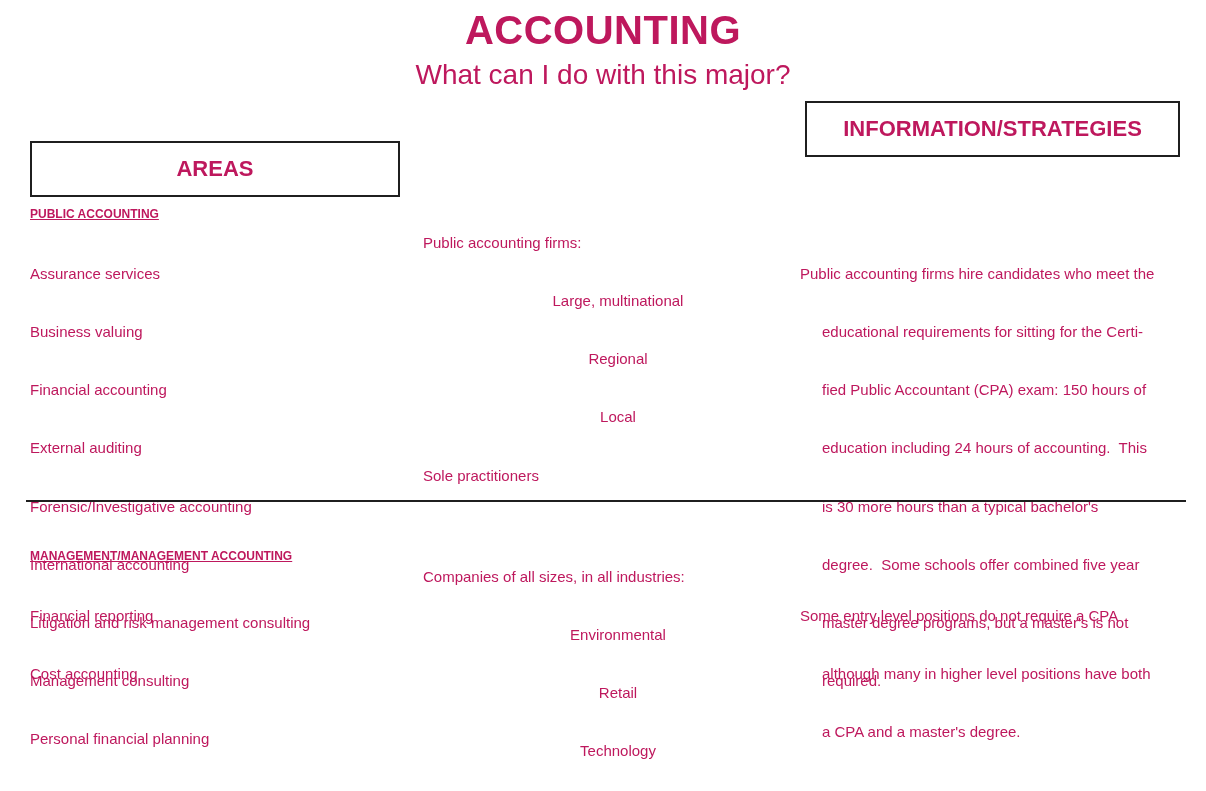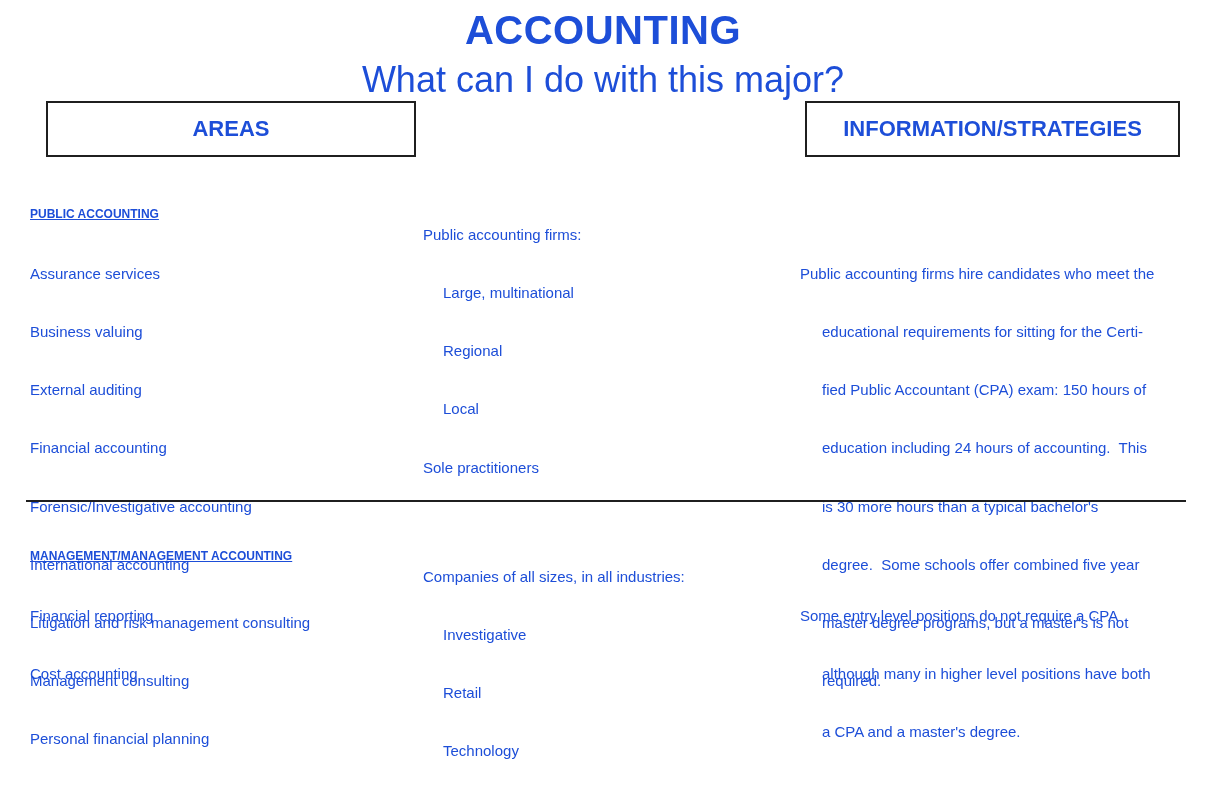--- a/index.html
+++ b/index.html
@@ -5,72 +5,72 @@
   html, body {
     margin: 0;
     padding: 0;
     background: #ffffff;
   }
   .page {
     position: relative;
     width: 1206px;
     height: 791px;
     background: #ffffff;
-    color: #1d4ed8;
+    color: #be185d;
     font-family: "Liberation Sans", sans-serif;
     overflow: hidden;
   }
   .title {
     position: absolute;
     left: 0; right: 0;
     top: 8px;
     text-align: center;
     font-size: 40px;
     font-weight: bold;
     letter-spacing: 0.5px;
   }
   .subtitle {
     position: absolute;
     left: 0; right: 0;
     top: 59px;
     text-align: center;
-    font-size: 36px;
+    font-size: 28px;
     font-weight: normal;
   }
   .hbox {
     position: absolute;
     top: 101px;
     height: 52px;
     border: 2px solid #1f1f1f;
     display: flex;
     align-items: center;
     justify-content: center;
     font-size: 22px;
     font-weight: bold;
     background: #ffffff;
     box-sizing: content-box;
   }
-  .hbox.areas { left: 46px; width: 366px; }
+  .hbox.areas { left: 30px; width: 366px; margin-top: 40px; }
   .hbox.employers { left: 423px; width: 358px; }
   .hbox.info { left: 805px; width: 371px; }
 
   .cell {
     position: absolute;
     font-size: 15px;
     line-height: 19.4px;
     white-space: pre;
   }
   .sec-heading {
     font-weight: bold;
     text-decoration: underline;
     font-size: 12px;
     line-height: 21px;
   }
   .item { }
-  .emp-line.indent1 { padding-left: 20px; }
+  .emp-line.indent1 { padding-left: 20px; text-align: center; }
   .para .line.cont { padding-left: 22px; }
 
   .divider {
     position: absolute;
     left: 26px;
     top: 500px;
     width: 1160px;
     height: 2px;
     background: #1f1f1f;
   }
@@ -87,31 +87,31 @@
     <span>AREAS</span>
   </div>
   <div class="hbox info">
     <span>INFORMATION/STRATEGIES</span>
   </div>
 
   <div class="cell" style="left:30px; top:165px; width:386px;">
     <div class="sec-heading">PUBLIC ACCOUNTING</div>
     <div class="item">Assurance services</div>
     <div class="item">Business valuing</div>
+    <div class="item">Financial accounting</div>
     <div class="item">External auditing</div>
-    <div class="item">Financial accounting</div>
     <div class="item">Forensic/Investigative accounting</div>
     <div class="item">International accounting</div>
     <div class="item">Litigation and risk management consulting</div>
     <div class="item">Management consulting</div>
     <div class="item">Personal financial planning</div>
     
   </div>
 
-  <div class="cell" style="left:423px; top:186px; width:370px;">
+  <div class="cell" style="left:423px; top:194px; width:370px;">
     <div class="emp-line">Public accounting firms:</div>
     <div class="emp-line indent1">Large, multinational</div>
     <div class="emp-line indent1">Regional</div>
     <div class="emp-line indent1">Local</div>
     <div class="emp-line">Sole practitioners</div>
   </div>
 
   <div class="cell" style="left:800px; top:186px; width:390px;">
     <div class="para">
       <div class="line">Public accounting firms hire candidates who meet the</div>
@@ -140,21 +140,21 @@
     <div class="item">Financial reporting</div>
     <div class="item">Cost accounting</div>
     
     
     
     
   </div>
 
   <div class="cell" style="left:423px; top:528px; width:370px;">
     <div class="emp-line">Companies of all sizes, in all industries:</div>
-    <div class="emp-line indent1">Investigative</div>
+    <div class="emp-line indent1">Environmental</div>
     <div class="emp-line indent1">Retail</div>
     <div class="emp-line indent1">Technology</div>
     
     
   </div>
 
   <div class="cell" style="left:800px; top:528px; width:390px;">
     <div class="para">
       <div class="line">Some entry level positions do not require a CPA</div>
       <div class="line cont">although many in higher level positions have both</div>

